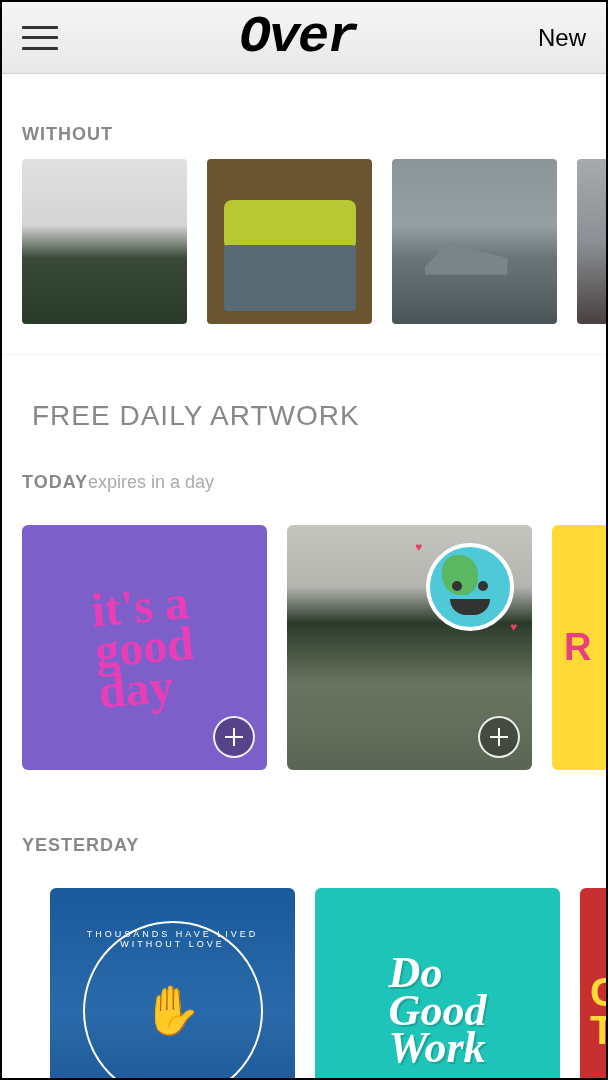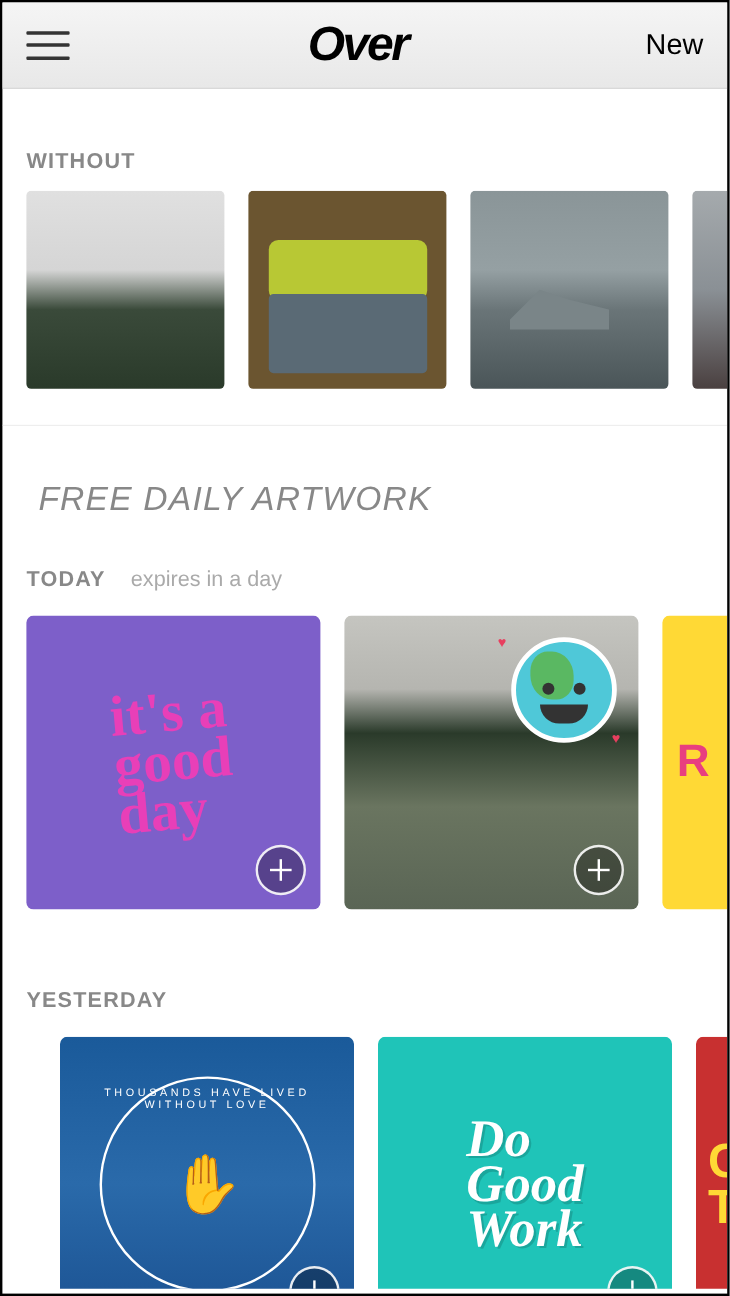--- a/index.html
+++ b/index.html
@@ -37,22 +37,22 @@
     }
     
     .hamburger span {
       display: block;
       height: 3px;
       background: #333;
       border-radius: 1px;
     }
     
     .logo {
-      font-family: Liberation Sans, sans-serif;
-      font-size: 40px;
+      font-family: Liberation Mono, monospace;
+      font-size: 52px;
       font-weight: bold;
       font-style: italic;
       color: #000;
       letter-spacing: -2px;
     }
     
     .new-button {
       font-size: 24px;
       color: #000;
       cursor: pointer;
@@ -139,28 +139,27 @@
     .unsplash-4 {
       background: linear-gradient(to bottom, #a5aaad 0%, #8a9095 50%, #4a4040 100%);
     }
     
     .section-title {
       font-size: 28px;
       color: #888;
       font-weight: 300;
       letter-spacing: 1px;
       padding: 45px 30px 30px 30px;
-      font-style: italic;
     }
     
     .subsection-header {
       display: flex;
       align-items: baseline;
-      gap: 21px;
-      padding: 10px 20px 20px 20px;
+      gap: 0;
+      padding: 10px 20px 32px 20px;
     }
     
     .subsection-label {
       font-size: 18px;
       font-weight: bold;
       color: #888;
       letter-spacing: 1px;
     }
     
     .expires-text {

